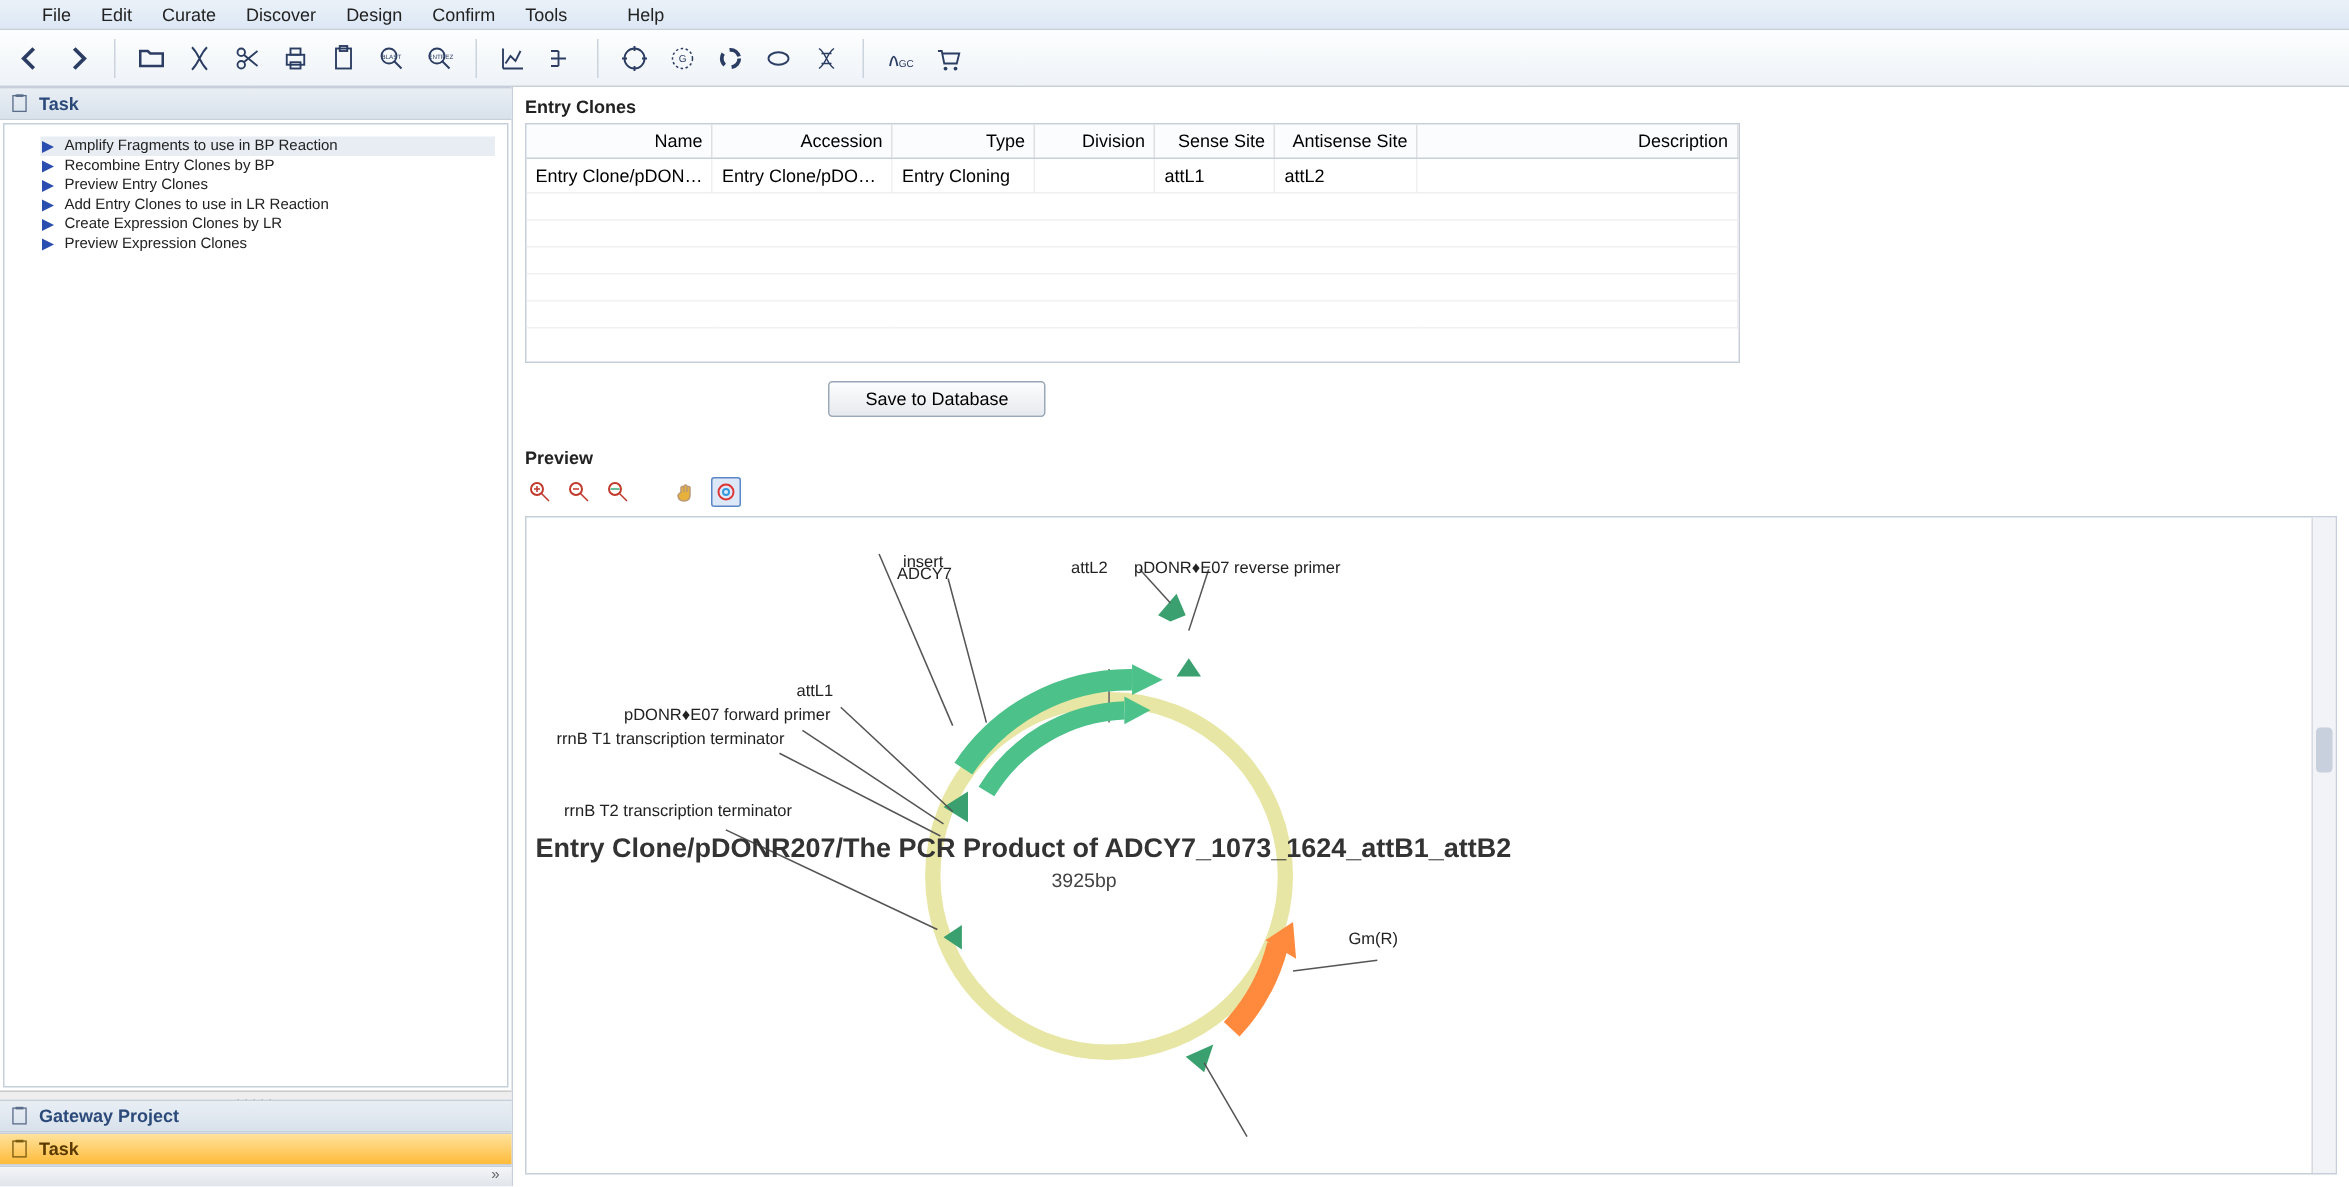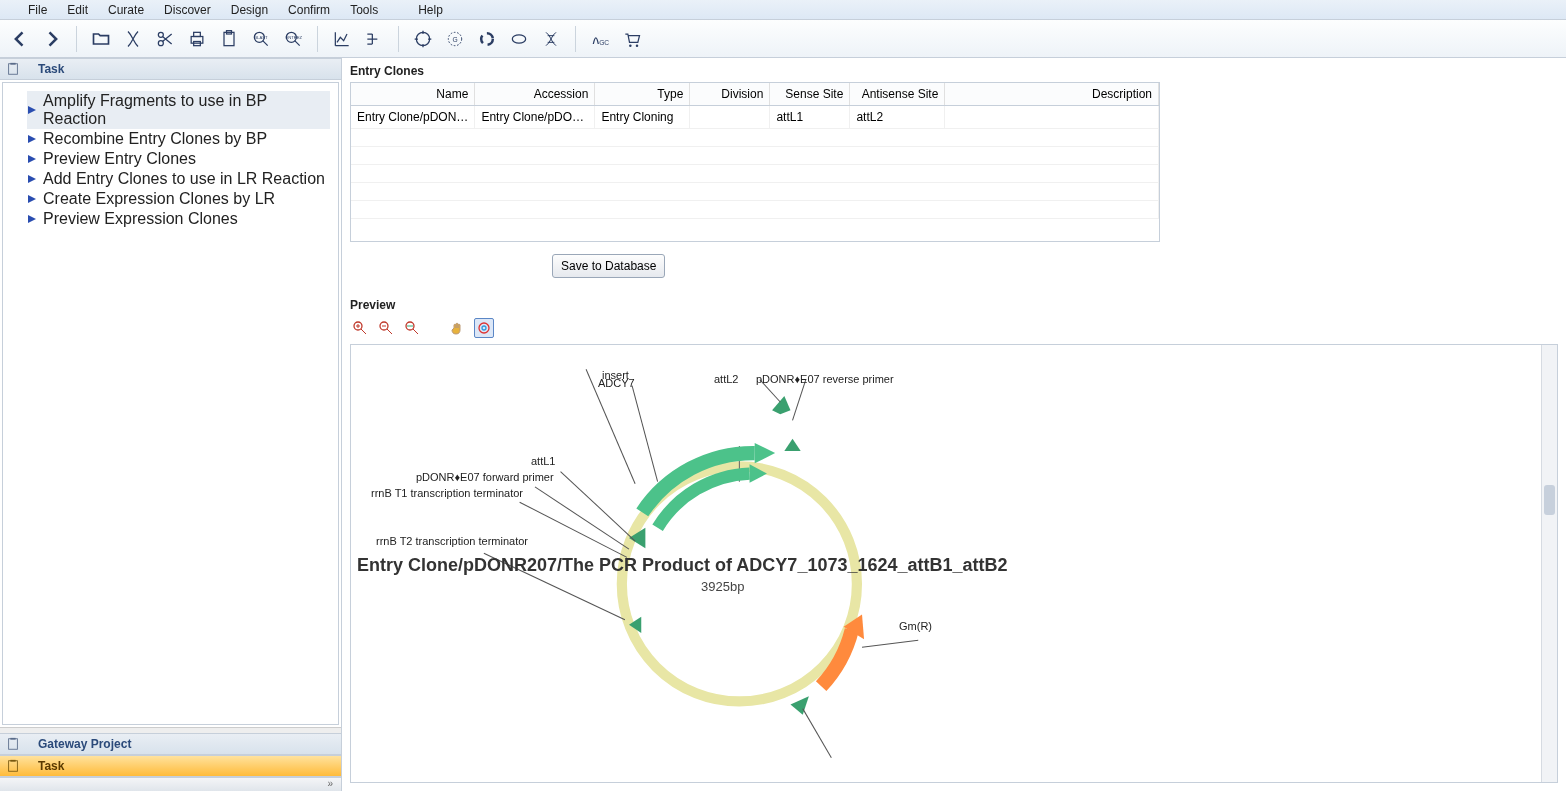--- a/index.html
+++ b/index.html
@@ -14,41 +14,41 @@
 .tb-btn { width: 28px; height: 28px; display:flex; align-items:center; justify-content:center; border-radius:3px; color:#2b3d63;}
 .tb-btn svg { width:20px; height:20px; }
 .tb-sep { width: 1px; height: 26px; background:#cbd4dd; margin: 0 6px;}
 
 
 .main { display:flex; height: calc(791px - 58px); }
 .leftpane { width: 342px; background: #fff; border-right:1px solid #c6cfda; display:flex; flex-direction:column;}
 .rightpane { flex:1; display:flex; flex-direction:column; overflow:hidden; position:relative;}
 
 
-.secbar { height: 22px; background: linear-gradient(#e9eef4,#d8e2ec); border-top:1px solid #c6cfda; border-bottom:1px solid #c6cfda; display:flex; align-items:center; padding-left:6px; gap:18px; font-size:12px; font-weight:bold; color:#2b4a7a; cursor:default;}
+.secbar { height: 22px; background: linear-gradient(#e9eef4,#d8e2ec); border-top:1px solid #c6cfda; border-bottom:1px solid #c6cfda; display:flex; align-items:center; padding-left:6px; gap:6px; font-size:12px; font-weight:bold; color:#2b4a7a; cursor:default;}
 .secbar.active { background: linear-gradient(#ffe29d,#ffbb3a); color:#5a3a00; }
 .secbar svg { width:14px; height:14px;}
 .taskbody { flex:1; background:#fff; border:1px solid #c6cfda; margin:2px; overflow:auto;}
-.tasklist { padding: 8px 8px 8px 24px; font-size: 16px; color:#222; }
+.tasklist { padding: 8px 8px 8px 24px; font-size: 10px; color:#222; }
 .tasklist div { display:flex; align-items:center; gap:6px; padding:1px 0; cursor:default;}
 .tasklist div.sel { background:#e8edf3; }
 .tasklist svg { width:10px; height:10px; flex-shrink:0;}
 
 
 .drag-strip { height:6px; background:#eee; border-top:1px solid #ccc; text-align:center; font-size:10px; color:#888; letter-spacing:2px;}
 .chev-strip { height:14px; background:linear-gradient(#f4f5f7,#e0e5eb); border-top:1px solid #c6cfda; text-align:right; padding-right:8px; font-size:10px; color:#666;}
 
 
 .rp-section-title { font-size:12px; font-weight:bold; color:#222; padding:6px 8px 2px;}
 .table-wrap { margin: 2px 8px 6px; border:1px solid #c6cfda; height: 160px; background:#fff; }
 .table-wrap table { width:100%; border-collapse:collapse; font-size:12px;}
 .table-wrap th { text-align:right; font-weight:normal; padding:4px 6px; border-right:1px solid #e0e0e0; border-bottom:1px solid #c6cfda; background:#fbfcfd; white-space:nowrap; overflow:hidden; text-overflow:ellipsis;}
 .table-wrap td { padding:4px 6px; border-right:1px solid #f0f0f0; border-bottom:1px solid #f0f0f0; white-space:nowrap; overflow:hidden; text-overflow:ellipsis;}
 
-.save-btn { display:block; margin: 6px auto 14px; padding:4px 8px; font-size:12px; background:linear-gradient(#fdfdfd,#e6e9ee); border:1px solid #9aa7b8; border-radius:3px; cursor:default;}
+.save-btn { display:block; margin: 6px auto 14px; padding:4px 24px; font-size:12px; background:linear-gradient(#fdfdfd,#e6e9ee); border:1px solid #9aa7b8; border-radius:3px; cursor:default;}
 
 .preview-toolbar { display:flex; align-items:center; gap:6px; padding:4px 8px;}
 .preview-toolbar .ptb { width:20px; height:20px; display:flex; align-items:center; justify-content:center; border-radius:2px; }
 .preview-toolbar .ptb.sel { border:1px solid #5b87c6; background:#dce7f7;}
 .preview-toolbar svg{width:16px;height:16px;}
 .preview-canvas { flex:1; margin:2px 8px 8px; border:1px solid #c6cfda; background:#fff; position:relative; overflow:hidden;}
 .preview-canvas .scrollbar-stub{ position:absolute; right:0; top:0; width:16px; height:100%; background:#f1f3f6; border-left:1px solid #d6dbe2;}
 .preview-canvas .scrollbar-stub .thumb{ position:absolute; left:2px; right:2px; top:140px; height:30px; background:#c7d0dc; border-radius:3px;}
 
 .plasmid-label { position:absolute; font-size:11px; color:#222; white-space:nowrap;}

